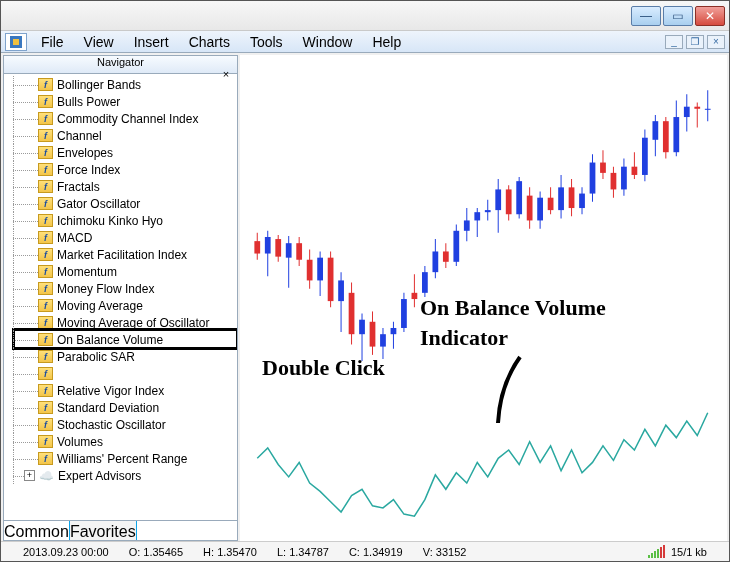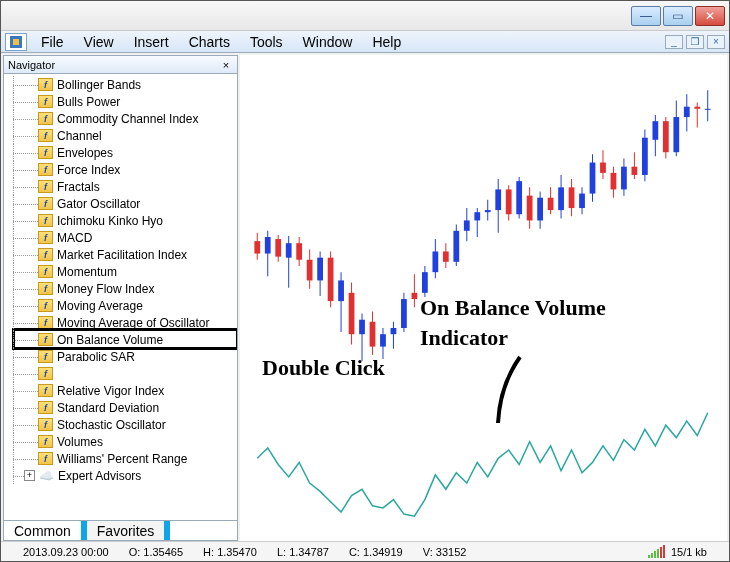--- a/index.html
+++ b/index.html
@@ -28,34 +28,34 @@
 .appicon .dot::before { content:''; position:absolute; left:3px; top:3px; width:6px; height:6px; background:#f0c040;}
 .menuitem { padding:2px 10px; font-size:14px; color:#000; cursor:pointer;}
 .menubar .spacer{flex:1;}
 .innerbtn { width:18px; height:14px; border:1px solid #9ab; background:#eaf2fb; margin-left:3px; font-size:10px; display:flex; align-items:center; justify-content:center; color:#3a6ea5;}
 
 
 .body { flex:1; display:flex; min-height:0; }
 
 
 .nav { width:235px; background:#fff; border:1px solid #9ab; margin:2px 0 0 2px; display:flex; flex-direction:column; }
-.nav-head { height:18px; background:linear-gradient(#f7fbff,#dfeaf7); border-bottom:1px solid #9ab; display:flex; align-items:center; padding:0 4px; font-size:11px;}
+.nav-head { height:18px; background:linear-gradient(#f7fbff,#dfeaf7); border-bottom:1px solid #9ab; display:flex; align-items:center; padding:0 4px; font-size:11px;flex-direction:column;}
 .nav-head .x { margin-left:auto; width:14px; height:14px; display:flex; align-items:center; justify-content:center; font-size:11px; cursor:pointer;}
 .nav-tree { flex:1; overflow-y:auto; position:relative; font-size:12px; padding:2px 0 2px 6px;}
 .nav-tree::-webkit-scrollbar { width:16px; }
 .nav-tree::-webkit-scrollbar-track { background:#eef2f7; border-left:1px solid #cbd6e2;}
 .nav-tree::-webkit-scrollbar-thumb { background:linear-gradient(#d1dff0,#b7cbe3); border:1px solid #8fa8c6;}
 .tree-item { display:flex; align-items:center; height:17px; white-space:nowrap; cursor:pointer;}
 .tree-item .dots { display:inline-block; width:28px; height:17px; position:relative;}
 .tree-item .dots::before { content:''; position:absolute; left:3px; top:0; bottom:0; border-left:1px dotted #9a9a9a;}
 .tree-item .dots::after { content:''; position:absolute; left:3px; right:0; top:50%; border-top:1px dotted #9a9a9a;}
 .f-icon { width:15px; height:13px; background:linear-gradient(#ffe07a,#f3c54a); border:1px solid #c79a1e; margin-right:4px; display:flex; align-items:center; justify-content:center; font-size:9px; font-style:italic; color:#1e4f9e; font-weight:bold;}
 .highlight-box { position:absolute; border:3px solid #000; pointer-events:none; }
 .nav-tabs { height:20px; display:flex; border-top:1px solid #9ab;}
-.nav-tab { padding:2px 10px; font-size:14px; background:#f4f4f4; border-right:6px solid #0ea5e9; cursor:pointer;}
+.nav-tab { padding:2px 0; font-size:16px; background:#f4f4f4; border-right:1px solid #0ea5e9; cursor:pointer;}
 .nav-tab.active { background:#fff; font-weight:normal;}
 
 
 .chartwrap { flex:1; position:relative; background:#fff; margin:2px 2px 0 2px; }
 .chart-svg { width:100%; height:100%; display:block;}
 .annot { position:absolute; font-family:"Comic Sans MS","Segoe Script",cursive; font-size:22px; font-weight:bold; color:#000; pointer-events:none; white-space:nowrap;}
 
 
 .status { height:20px; background:#f5f5f5; border-top:1px solid #ccc; display:flex; align-items:center; font-size:11px; padding:0 22px; gap:6px; }
 .status .chunk { margin-right:14px;}

